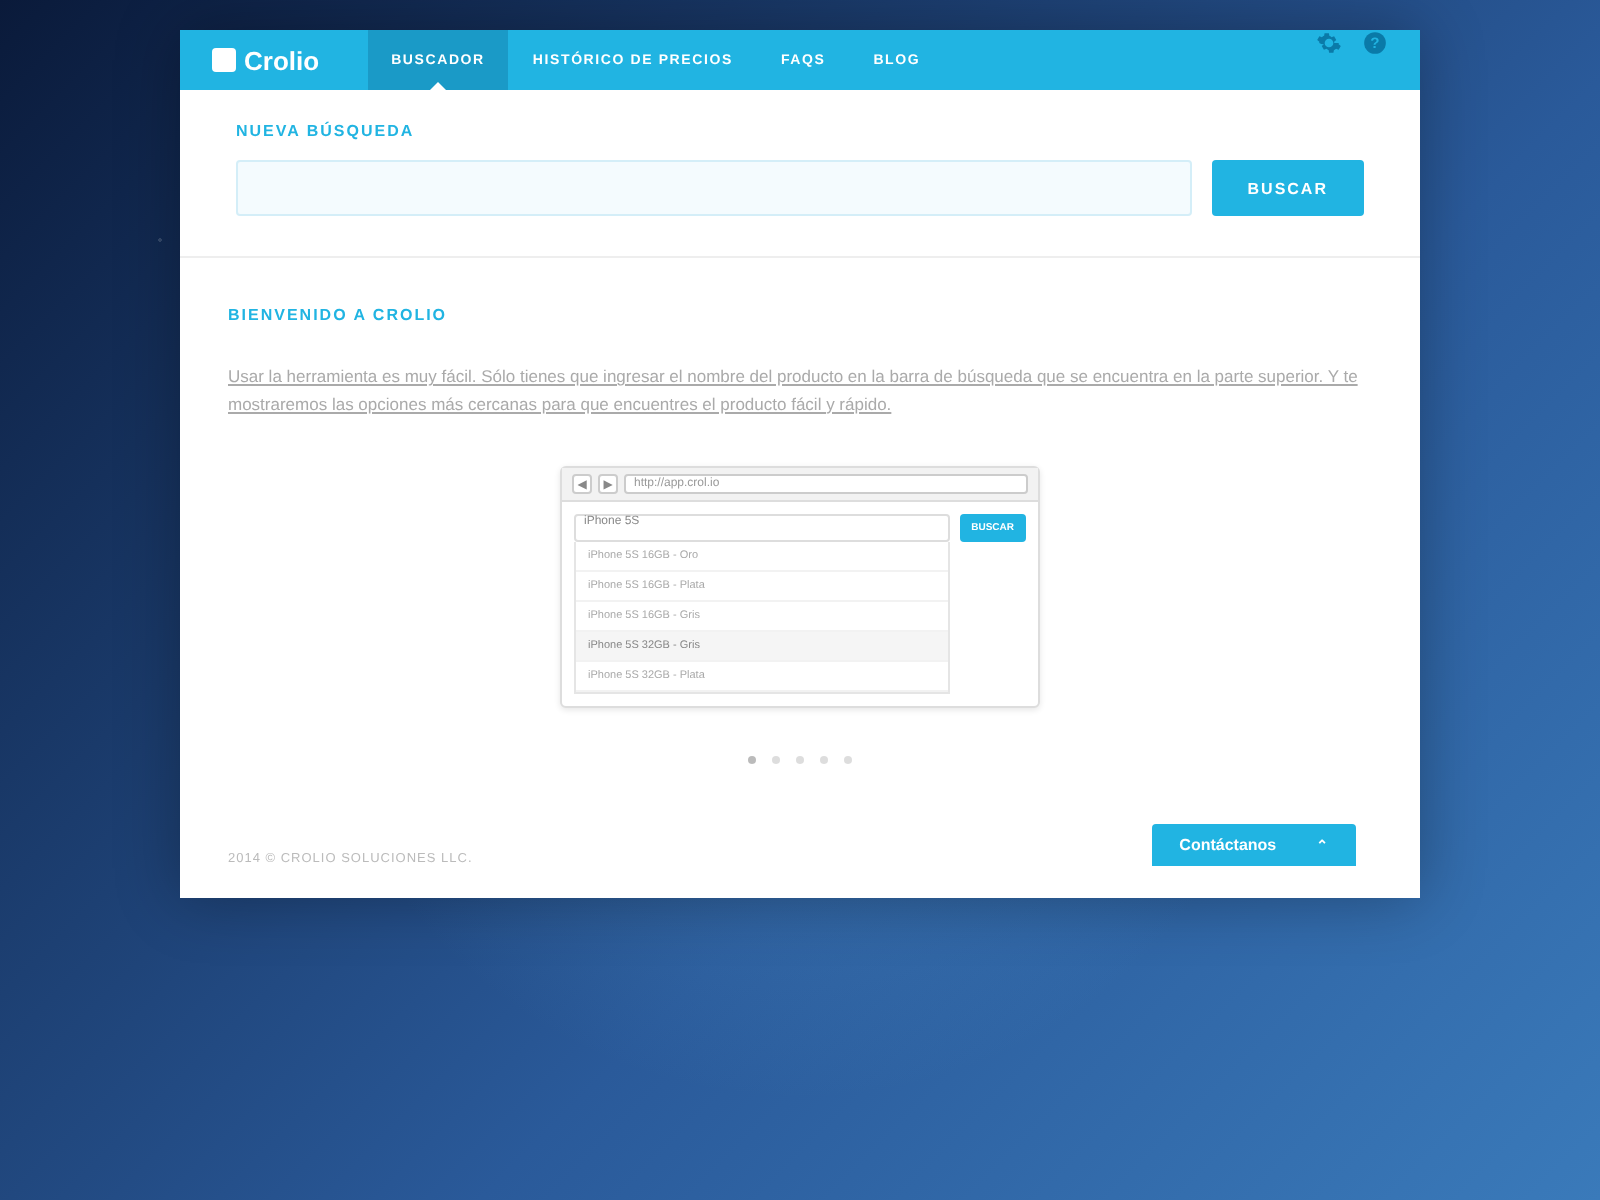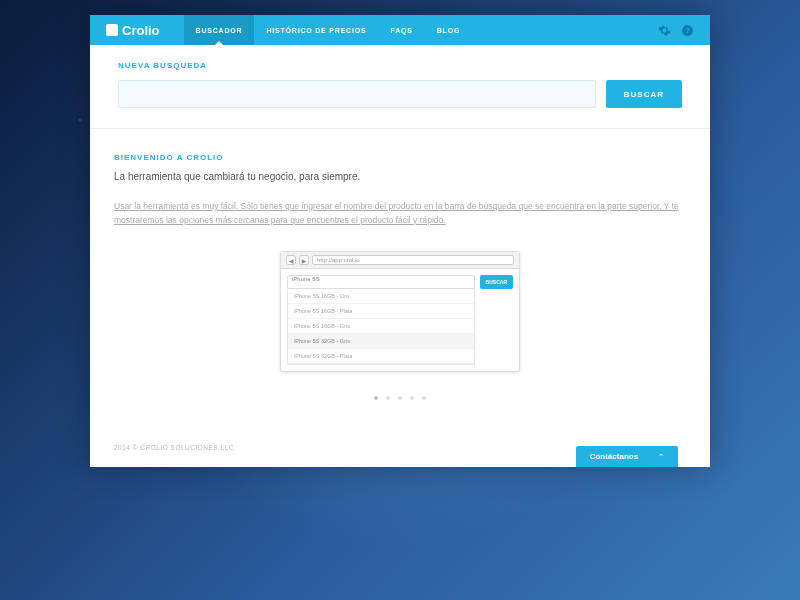--- a/index.html
+++ b/index.html
@@ -21,21 +21,20 @@
       width: 620px;
       background: #fff;
       margin-top: 15px;
       box-shadow: 0 0 30px rgba(0,0,0,0.3);
       position: relative;
     }
     .topbar {
       background: #21b4e2;
       height: 30px;
       display: flex;
-      align-items: center;
       padding: 0 16px;
       position: relative;
     }
     .logo {
       display: flex;
       align-items: center;
       color: #fff;
       font-weight: 600;
       font-size: 13px;
       gap: 4px;
@@ -129,21 +128,21 @@
       cursor: pointer;
     }
     .content {
       padding: 24px 24px 16px;
     }
     .welcome-title {
       color: #21b4e2;
       font-size: 8px;
       font-weight: 700;
       letter-spacing: 1px;
-      margin-bottom: 9px;
+      margin-bottom: 20px;
     }
     .tagline {
       color: #555;
       font-size: 10px;
       margin-bottom: 18px;
     }
     .description {
       color: #aaa;
       font-size: 8.5px;
       line-height: 1.6;
@@ -246,21 +245,21 @@
       background: #bbb;
     }
     .footer {
       padding: 16px 24px;
       font-size: 6.5px;
       color: #bbb;
       letter-spacing: 0.5px;
     }
     .contact-tab {
       position: absolute;
-      bottom: 0;
+      bottom: 16px;
       right: 32px;
       background: #21b4e2;
       color: #fff;
       font-size: 8px;
       font-weight: 600;
       padding: 6px 14px;
       border-radius: 2px 2px 0 0;
       display: flex;
       align-items: center;
       gap: 20px;
@@ -300,21 +299,20 @@
   <div class="search-section">
     <div class="search-label">NUEVA BÚSQUEDA</div>
     <div class="search-row">
       <input class="search-input" value="" style="">
       <button class="search-btn">BUSCAR</button>
     </div>
   </div>
 
   <div class="content">
     <div class="welcome-title">BIENVENIDO A CROLIO</div>
-    <div class="tagline">La herramienta que cambiará tu negocio, para siempre.</div>
     <div class="description">Usar la herramienta es muy fácil. Sólo tienes que ingresar el nombre del producto en la barra de búsqueda que se encuentra en la parte superior. Y te mostraremos las opciones más cercanas para que encuentres el producto fácil y rápido.</div>
 
     <div class="demo-window">
       <div class="demo-urlbar">
         <div class="demo-nav-btn">◀</div>
         <div class="demo-nav-btn">▶</div>
         <div class="demo-url">http://app.crol.io</div>
       </div>
       <div class="demo-body">
         <div class="demo-search-wrap">

